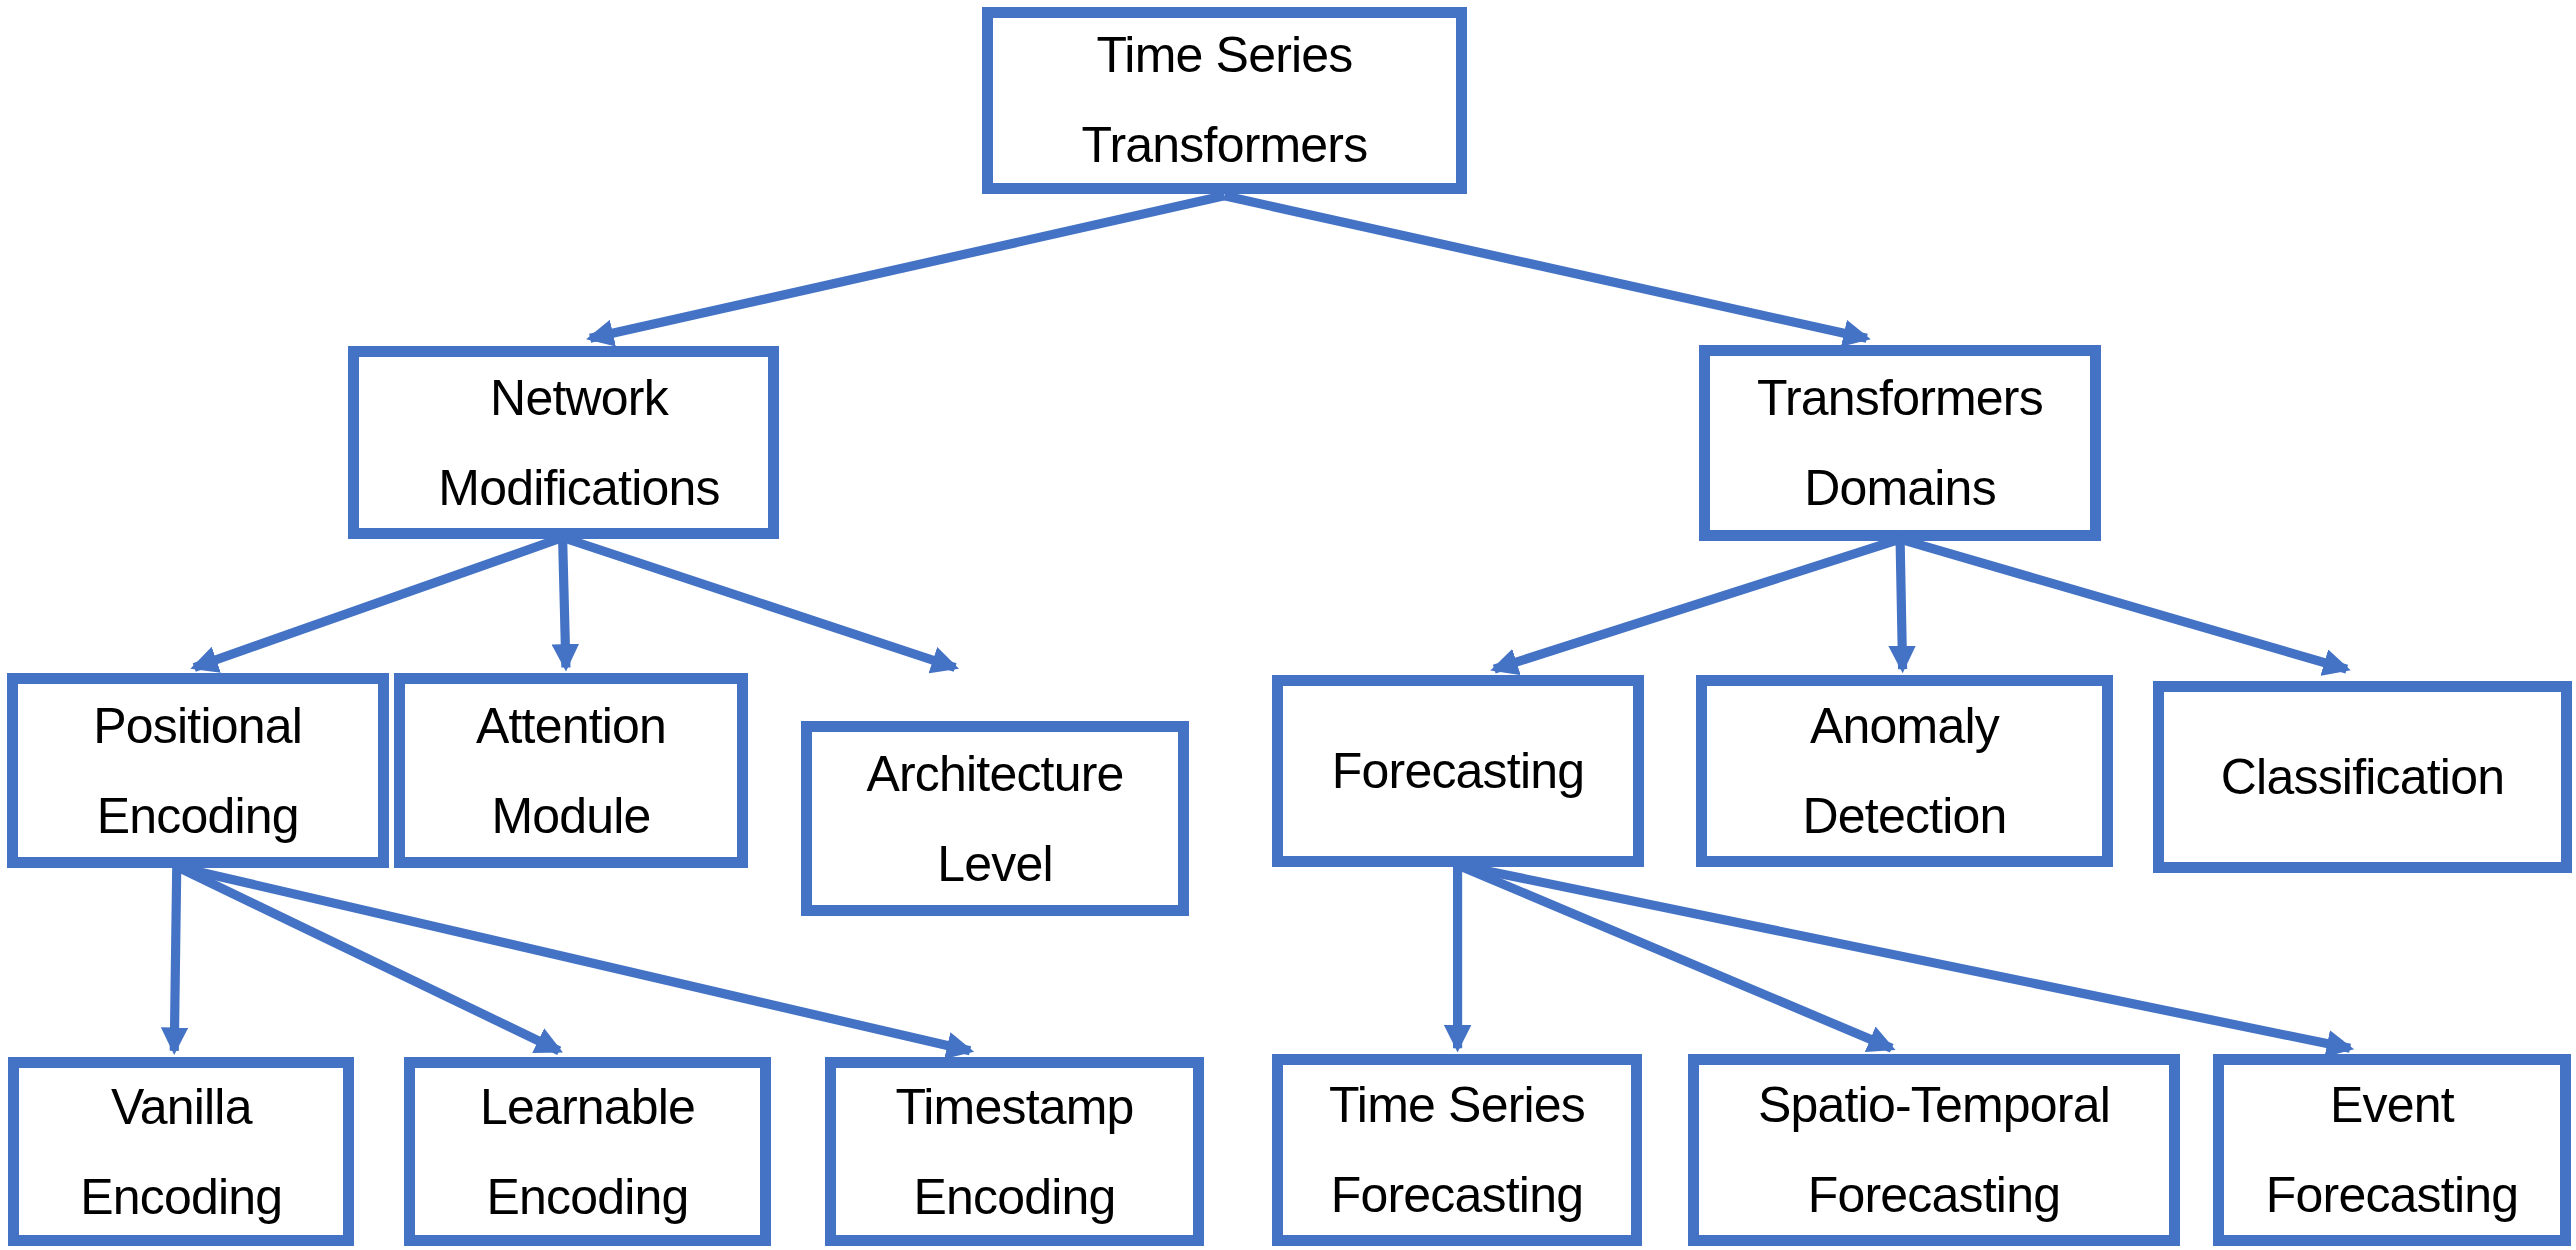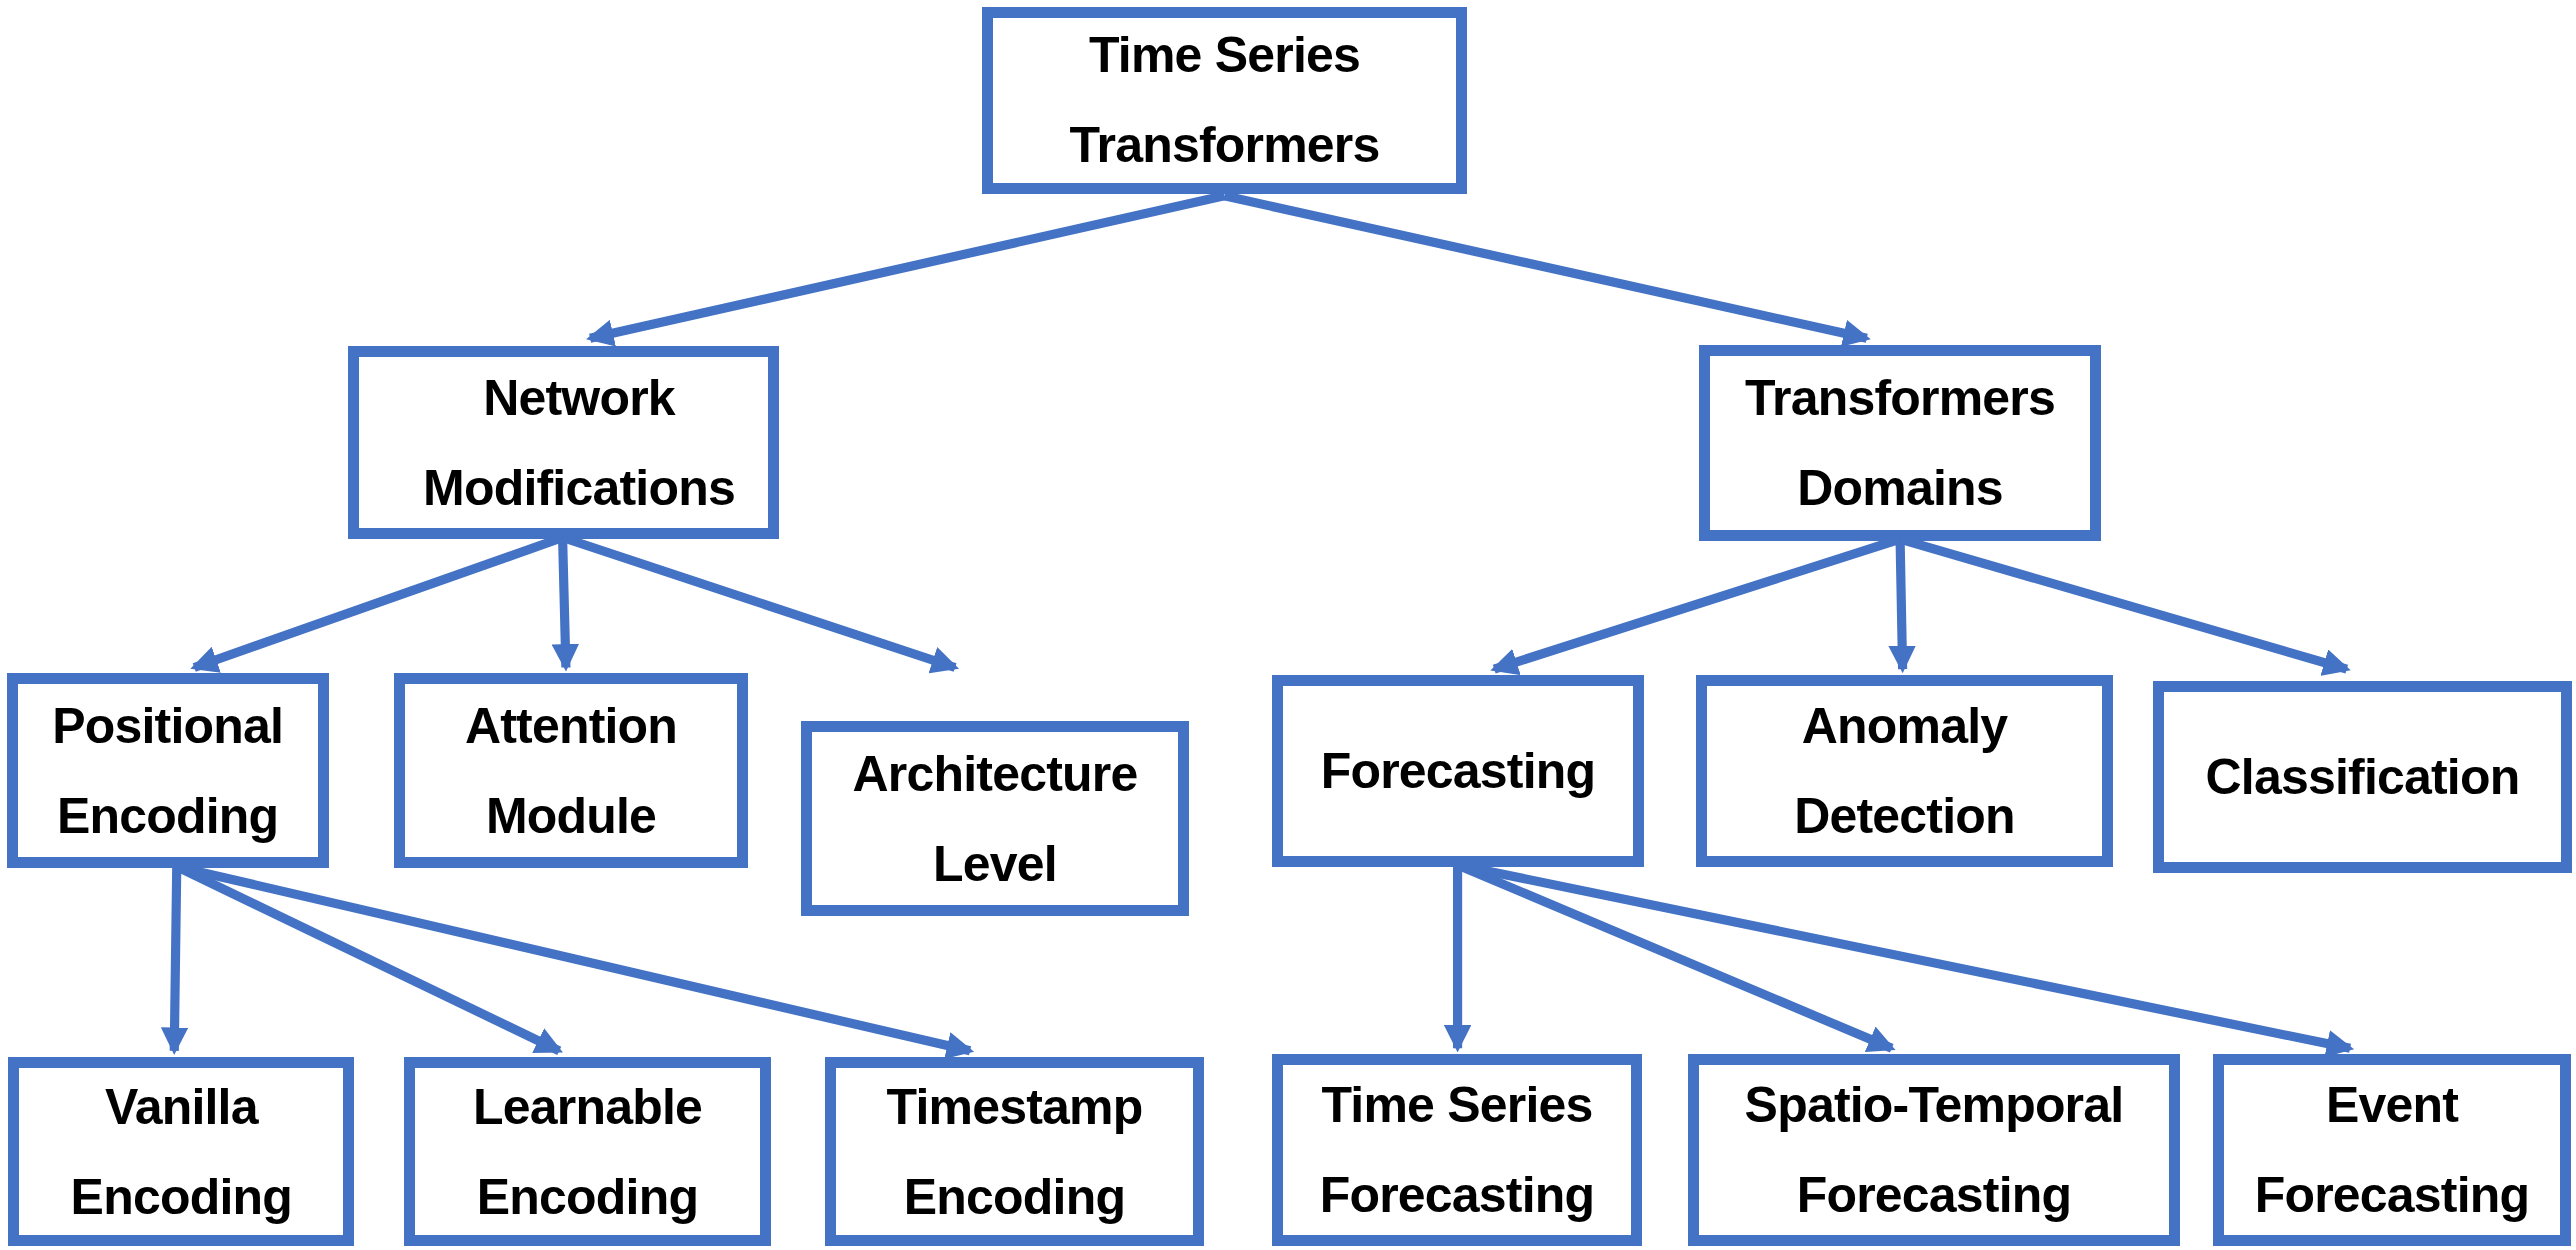--- a/index.html
+++ b/index.html
@@ -20,33 +20,33 @@
   }
   .node {
     position: absolute;
     box-sizing: border-box;
     background: #ffffff;
     border: 11.7px solid #4472C4;
     display: flex;
     align-items: center;
     justify-content: center;
     text-align: center;
-    font-weight: bold;
+    font-weight: normal;
     font-size: 50px;
     line-height: 1.8;
     letter-spacing: -0.8px;
     color: #000000;
     white-space: pre-line;
     z-index: 1;
   }
   
   #node-root        { left: 982px; top: 6.7px;    width: 485px; height: 187px; }
   #node-nm          { left: 348px;  top: 346px;  width: 431px; height: 193px; padding-left: 31px; }
   #node-ad          { left: 1699px; top: 345px;  width: 402px; height: 196px; }
-  #node-pe          { left: 6.7px;    top: 673px;  width: 322px; height: 195px; }
+  #node-pe          { left: 6.7px;    top: 673px;  width: 382px; height: 195px; }
   #node-am          { left: 394px;  top: 673px;  width: 354px; height: 195px; }
   #node-al          { left: 801px;  top: 673px;  width: 388px; height: 195px; margin-top: 48px; }
   #node-fc          { left: 1272px; top: 675px;  width: 372px; height: 192px; }
   #node-an          { left: 1696px; top: 675px;  width: 417px; height: 192px; }
   #node-cl          { left: 2153px; top: 681px;  width: 419px; height: 192px; }
   #node-ve          { left: 8.3px;   top: 1057px; width: 346px; height: 189px; }
   #node-le          { left: 404px;  top: 1057px; width: 367px; height: 189px; }
   #node-te          { left: 825px;  top: 1057px; width: 379px; height: 189px; }
   #node-tsf         { left: 1272px; top: 1054px; width: 370px; height: 192px; }
   #node-stf         { left: 1688px; top: 1054px; width: 492px; height: 192px; }

